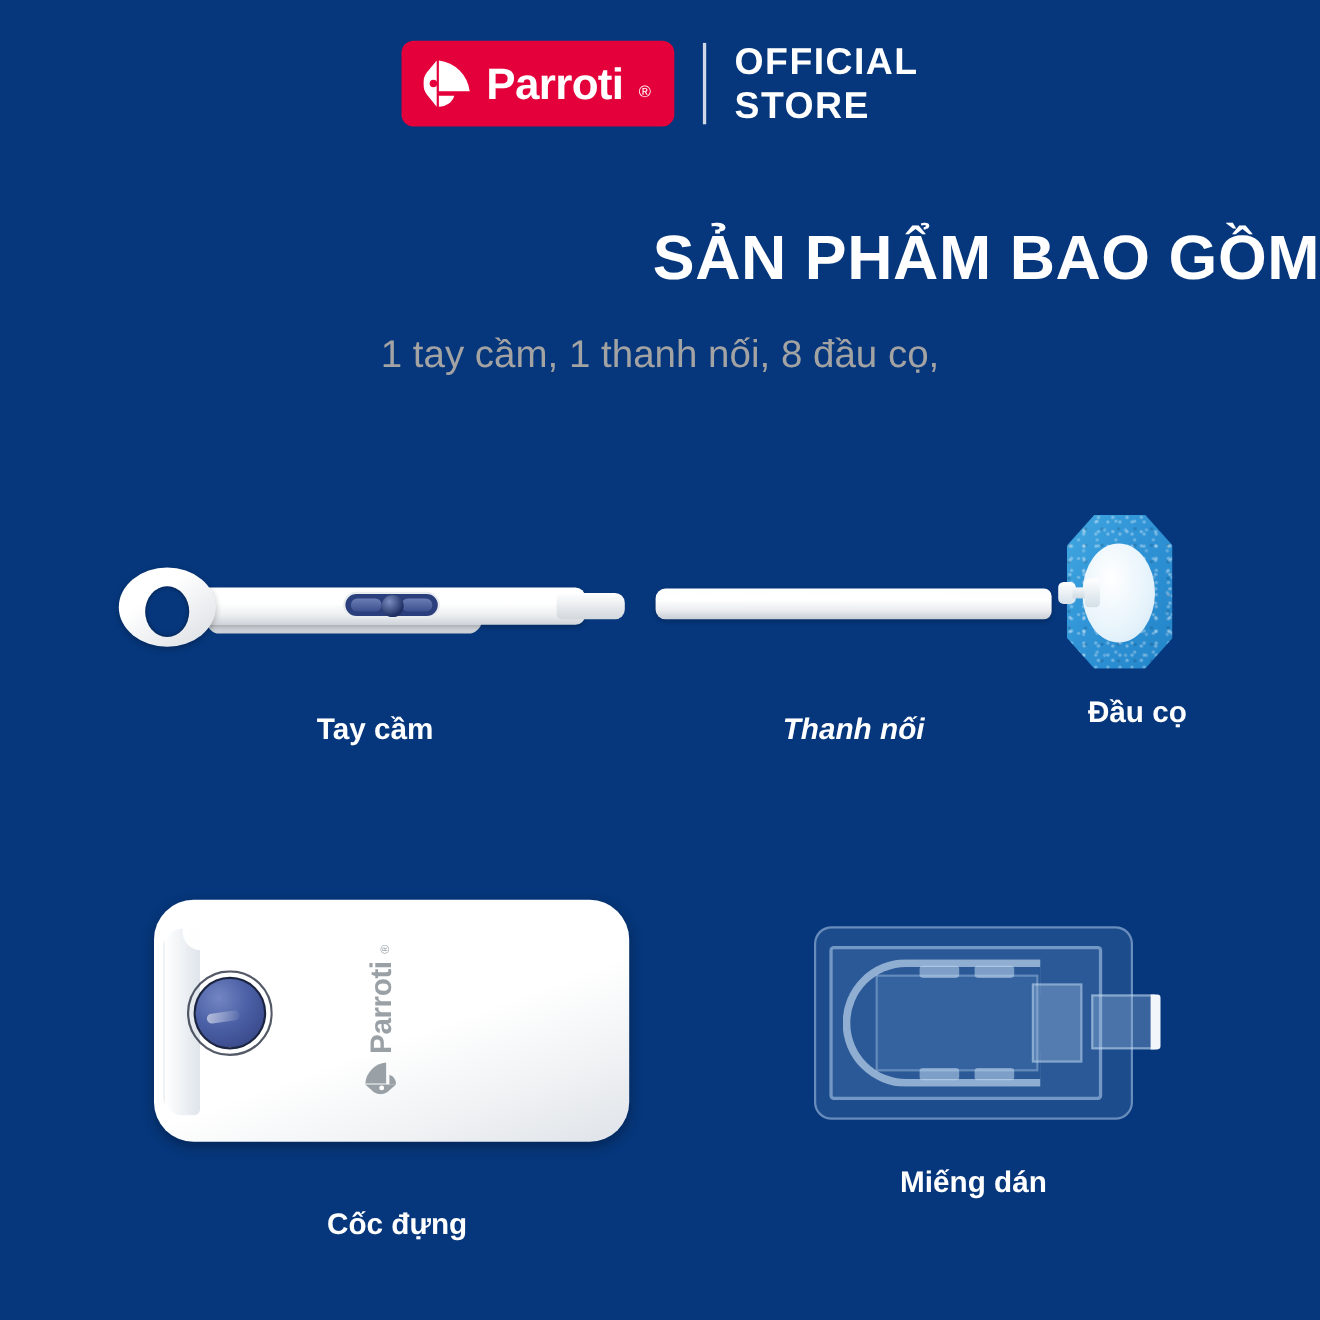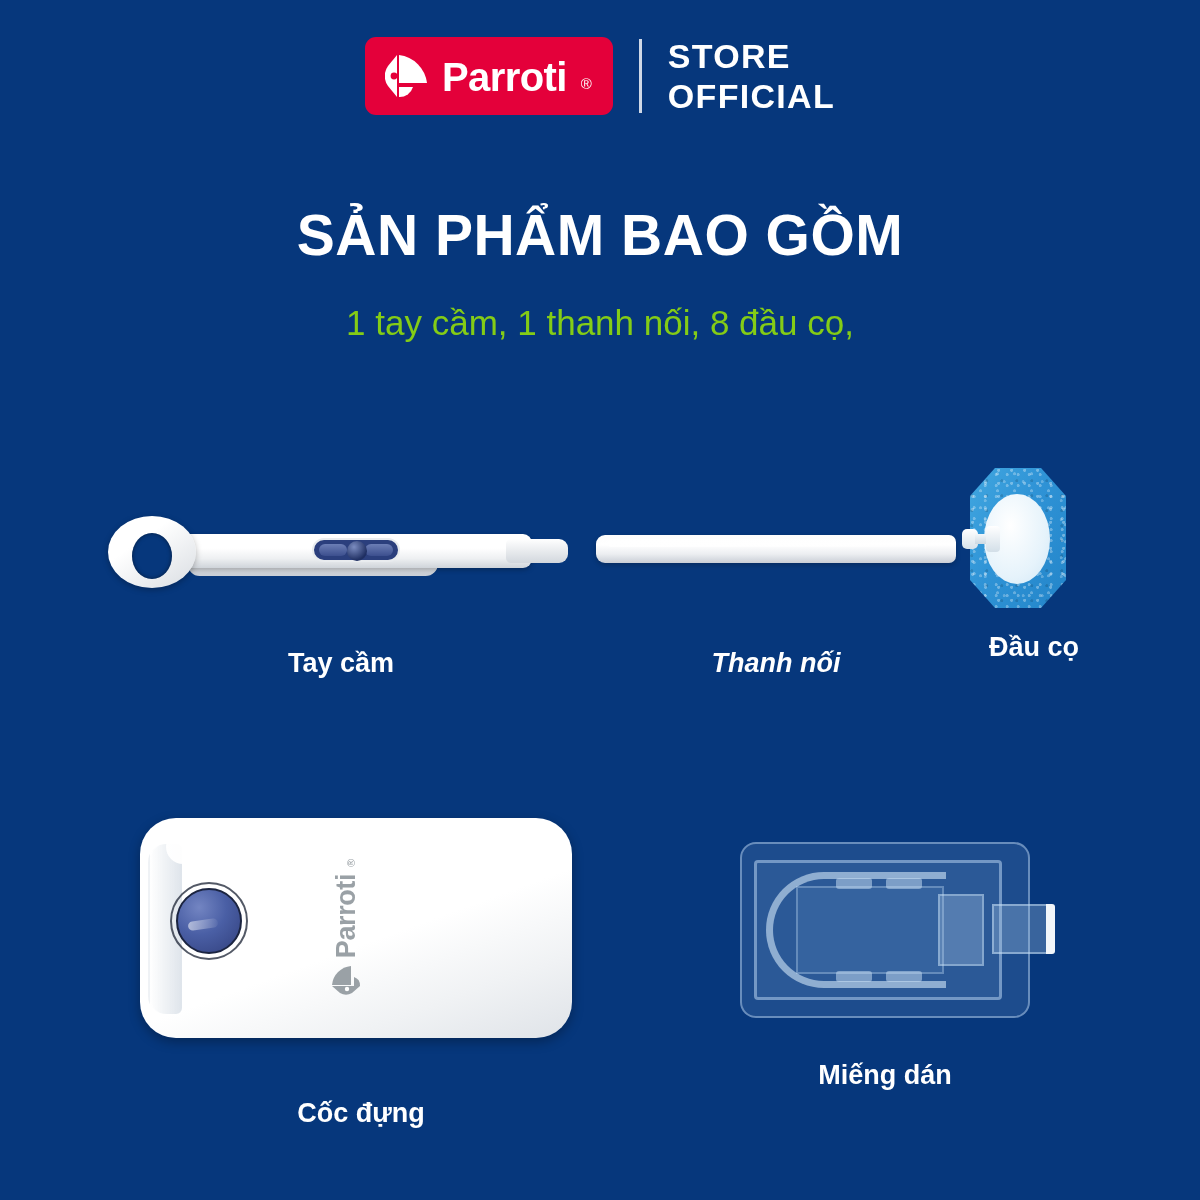--- a/index.html
+++ b/index.html
@@ -72,34 +72,34 @@
     line-height: 1.18;
     letter-spacing: 1.3px;
   }
 
   
   .headline {
     position: absolute;
     top: 206px;
     left: 0;
     width: 1200px;
-    text-align: center;
+    text-align: right;
     color: #ffffff;
     font-size: 57px;
     font-weight: bold;
     letter-spacing: 0.5px;
     line-height: 1.05;
   }
   .subhead {
     position: absolute;
     top: 298px;
     left: 0;
     width: 1200px;
     text-align: center;
-    color: #84cc16;
+    color: #a3a3a3;
     font-size: 35px;
     font-weight: normal;
     line-height: 1.45;
   }
   .subhead-line { display: block; }
 
   
   .plabel {
     position: absolute;
     color: #ffffff;
@@ -424,22 +424,22 @@
       <path d="M12 2 L12 44 L3 33 A17 17 0 0 1 3 13 Z" fill="#ffffff"></path>
       <circle cx="9" cy="23" r="3.4" fill="#e4003a"></circle>
     </svg>
     <span class="logo-word">Parroti</span>
     <span class="logo-reg">®</span>
   </div>
 
   <div class="brand-divider"></div>
 
   <div class="official-store">
+    <div>OFFICIAL</div>
     <div>STORE</div>
-    <div>OFFICIAL</div>
   </div>
 </div>
 
 <div class="headline">SẢN PHẨM BAO GỒM</div>
 
 <div class="subhead">
   <span class="subhead-line">1 tay cầm, 1 thanh nối, 8 đầu cọ,</span>
 </div>
 
 <div class="figure" id="fig-handle">

